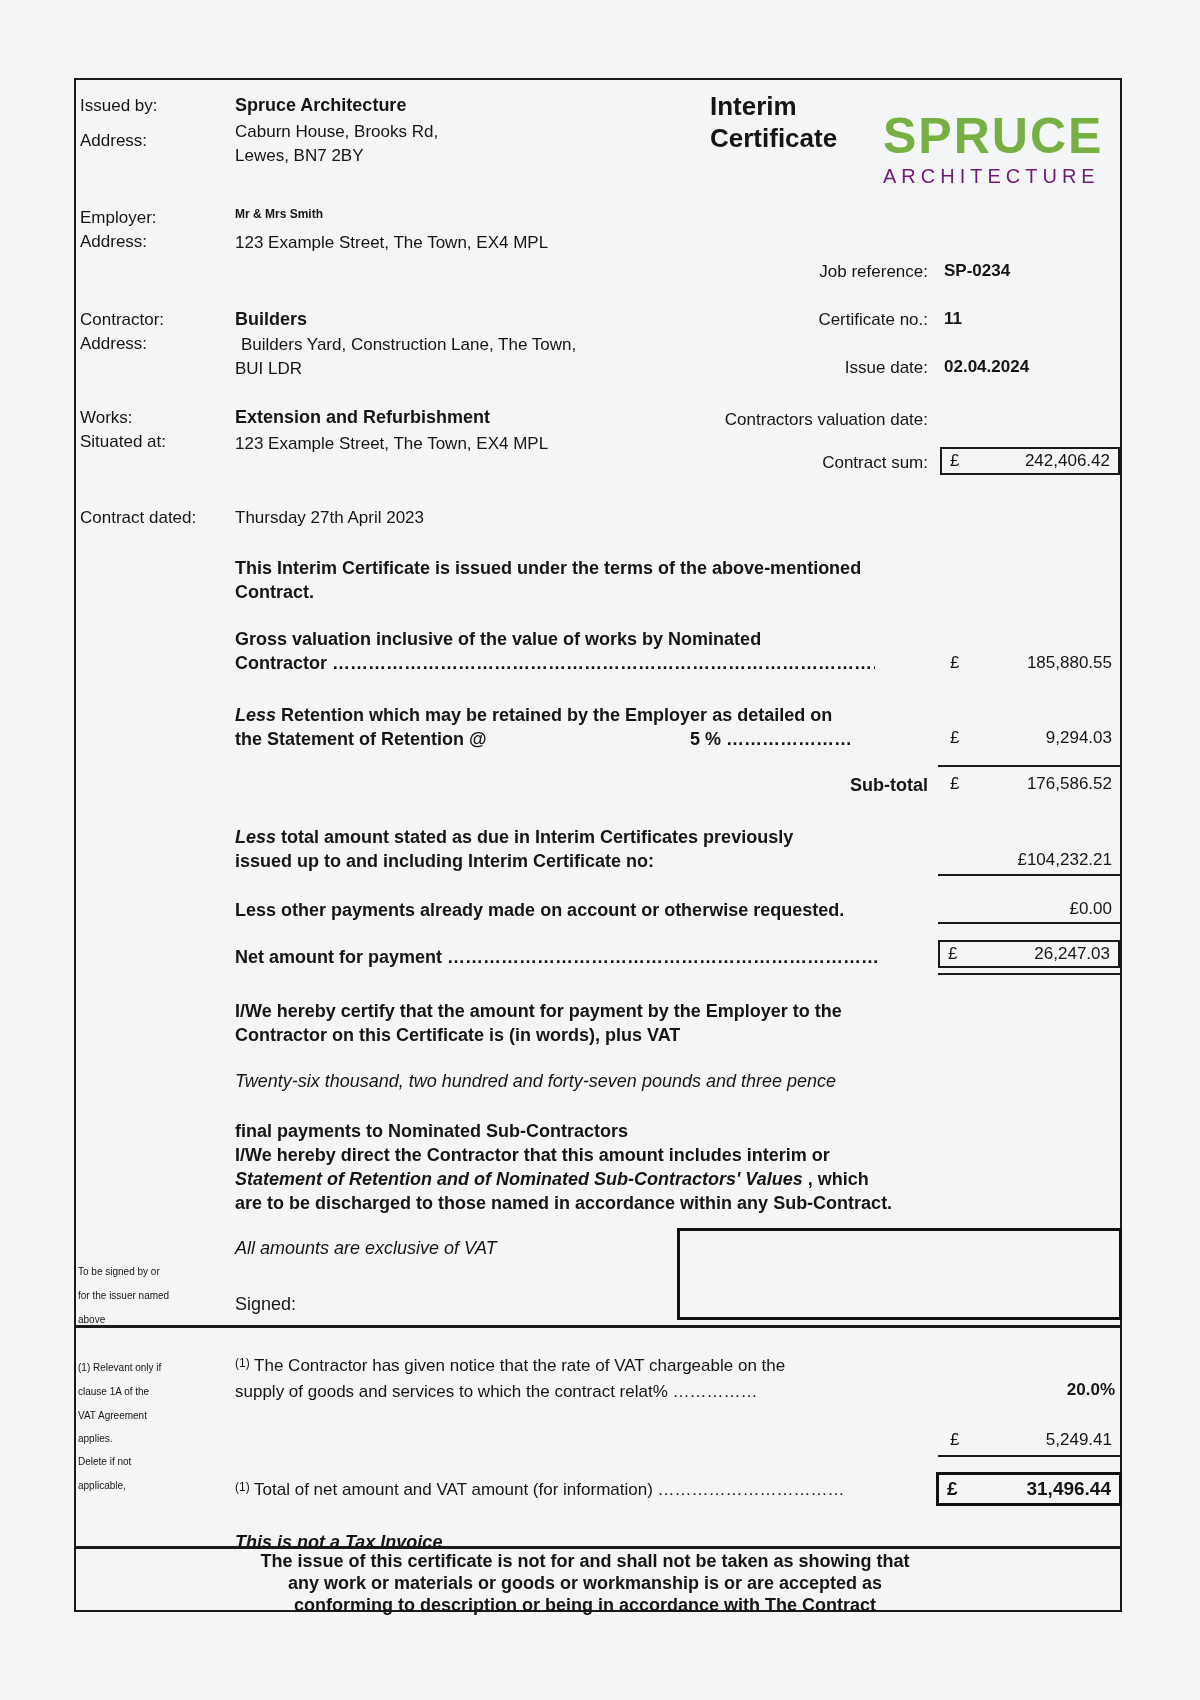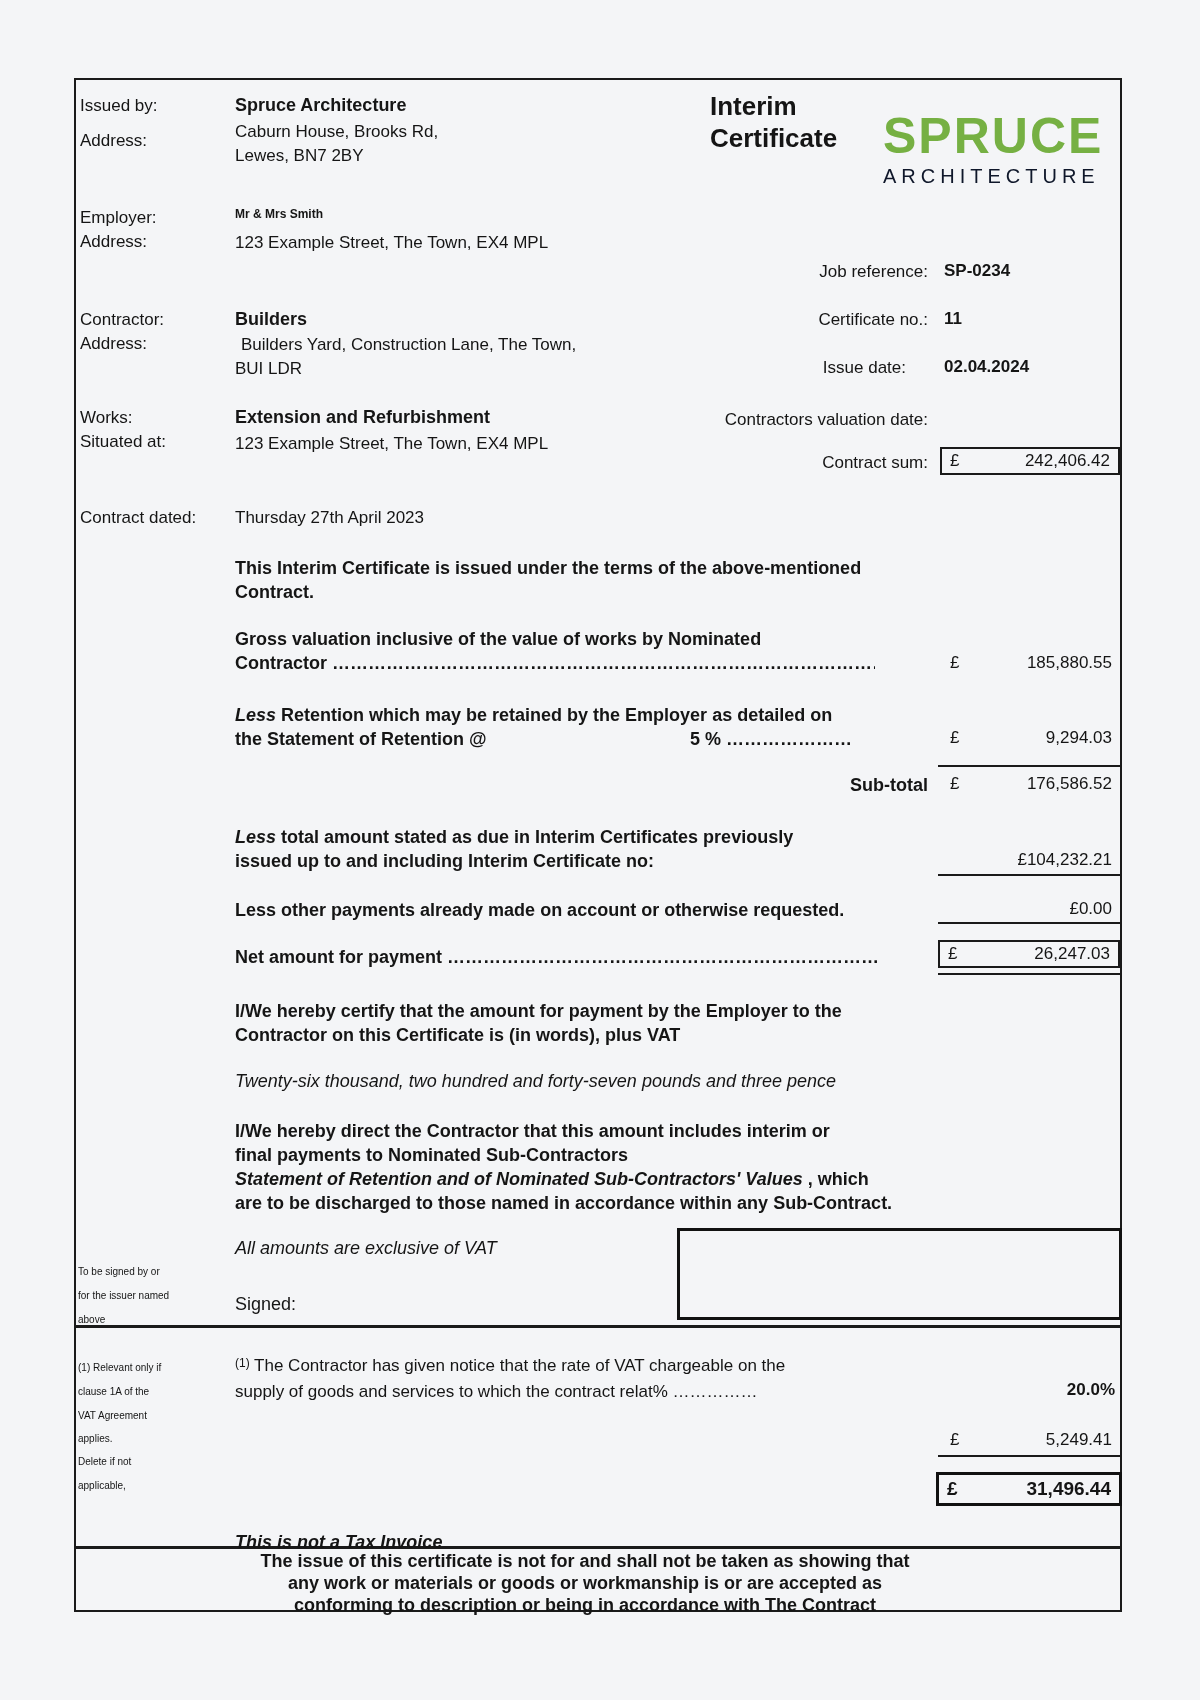--- a/index.html
+++ b/index.html
@@ -18,21 +18,21 @@
   .para{font-size:18px;font-weight:bold;line-height:24px;}
   .body-reg{font-size:17px;}
   .money{font-size:17px;}
   .ra{text-align:right;}
   .small{font-size:10px;line-height:20px;}
   .sup{font-size:12px;position:relative;top:-4px;}
   .box{border:2px solid #1a1a1a;box-sizing:border-box;}
   .rule{border-top:2px solid #1a1a1a;height:0;}
   .title{font-size:26px;font-weight:bold;line-height:32px;}
   .logo-main{font-size:50px;font-weight:bold;letter-spacing:2px;line-height:52px;color:#76b043;}
-  .logo-sub{font-size:20px;letter-spacing:5px;color:#0f172a;margin-top:3px;}
+  .logo-sub{font-size:20px;letter-spacing:5px;color:#701a75;margin-top:3px;}
   .sumbox{display:flex;justify-content:space-between;align-items:center;padding:0 8px;box-sizing:border-box;}
 </style>
 </head>
 <body>
 
 <div class="page">
 
   <div class="abs box" style="left:74px;top:78px;width:1048px;height:1247px;border-bottom:none;"></div>
   <div class="abs box" style="left:74px;top:1325px;width:1048px;height:221px;border-top:3px solid #1a1a1a;border-bottom:none;"></div>
   <div class="abs box" style="left:74px;top:1546px;width:1048px;height:66px;border-top:3px solid #1a1a1a;"></div>
@@ -59,21 +59,21 @@
   <div class="abs lbl b" style="left:944px;top:261px;">SP-0234</div>
 
   <div class="abs lbl" style="left:80px;top:310px;">Contractor:</div>
   <div class="abs lbl b" style="left:235px;top:309px;font-size:18px;">Builders</div>
   <div class="abs lbl" style="left:80px;top:334px;">Address:</div>
   <div class="abs body-reg" style="left:241px;top:335px;">Builders Yard, Construction Lane, The Town,</div>
   <div class="abs body-reg" style="left:235px;top:359px;">BUI LDR</div>
 
   <div class="abs lbl ra" style="left:690px;top:310px;width:238px;">Certificate no.:</div>
   <div class="abs lbl b" style="left:944px;top:309px;">11</div>
-  <div class="abs lbl ra" style="left:668px;top:358px;width:238px;">Issue date:</div>
+  <div class="abs lbl ra" style="left:690px;top:358px;width:238px;">Issue date:</div>
   <div class="abs lbl b" style="left:944px;top:357px;">02.04.2024</div>
 
   <div class="abs lbl" style="left:80px;top:408px;">Works:</div>
   <div class="abs lbl b" style="left:235px;top:407px;font-size:18px;">Extension and Refurbishment</div>
   <div class="abs lbl" style="left:80px;top:432px;">Situated at:</div>
   <div class="abs body-reg" style="left:235px;top:434px;">123 Example Street, The Town, EX4 MPL</div>
 
   <div class="abs lbl ra" style="left:600px;top:410px;width:328px;">Contractors valuation date:</div>
   <div class="abs lbl ra" style="left:690px;top:453px;width:238px;">Contract sum:</div>
   <div class="abs box sumbox" style="left:940px;top:447px;width:180px;height:28px;">
@@ -130,22 +130,22 @@
   <div class="abs rule" style="left:938px;top:973px;width:182px;"></div>
 
   <div class="abs para" style="left:235px;top:999px;width:700px;">
     <div>I/We hereby certify that the amount for payment by the Employer to the</div>
     <div>Contractor on this Certificate is (in words), plus VAT</div>
   </div>
 
   <div class="abs i" style="left:235px;top:1071px;font-size:18px;">Twenty-six thousand, two hundred and forty-seven pounds and three pence</div>
 
   <div class="abs para" style="left:235px;top:1119px;width:720px;">
+    <div>final payments to Nominated Sub-Contractors</div>
     <div>I/We hereby direct the Contractor that this amount includes interim or</div>
-    <div>final payments to Nominated Sub-Contractors</div>
     <div><span class="i">Statement of Retention and of Nominated Sub-Contractors' Values</span><span> , which</span></div>
     <div>are to be discharged to those named in accordance within any Sub-Contract.</div>
   </div>
 
   <div class="abs i" style="left:235px;top:1238px;font-size:18px;">All amounts are exclusive of VAT</div>
 
   <div class="abs" style="left:677px;top:1228px;width:445px;height:92px;border:3px solid #111;box-sizing:border-box;"></div>
 
   <div class="abs small" style="left:78px;top:1262px;">
     <div>To be signed by or</div>
@@ -164,20 +164,21 @@
   </div>
 
   <div class="abs body-reg" style="left:235px;top:1356px;"><span class="sup">(1)</span><span> The Contractor has given notice that the rate of VAT chargeable on the</span></div>
   <div class="abs body-reg" style="left:235px;top:1382px;white-space:nowrap;"><span>supply of goods and services to which the contract relat</span><span>% ……………</span></div>
   <div class="abs body-reg b ra" style="left:975px;top:1380px;width:140px;">20.0%</div>
 
   <div class="abs money" style="left:950px;top:1430px;">£</div>
   <div class="abs money ra" style="left:975px;top:1430px;width:137px;">5,249.41</div>
   <div class="abs rule" style="left:938px;top:1455px;width:182px;"></div>
 
+  <div class="abs body-reg" style="left:235px;top:1480px;white-space:nowrap;overflow:hidden;width:690px;"><span class="sup">(1)</span><span> Total of net amount and VAT amount (for information) ……………………………</span></div>
   <div class="abs sumbox" style="left:936px;top:1472px;width:186px;height:34px;border:3px solid #111;">
     <span class="b" style="font-size:19px;">£</span>
     <span class="b" style="font-size:19px;">31,496.44</span>
   </div>
 
   <div class="abs b i" style="left:235px;top:1532px;font-size:18px;">This is not a Tax Invoice</div>
 
   <div class="abs b" style="left:76px;top:1550px;width:1044px;text-align:center;font-size:18px;line-height:22px;transform:translateX(-13px);">
     <div>The issue of this certificate is not for and shall not be taken as showing that</div>
     <div>any work or materials or goods or workmanship is or are accepted as</div>

